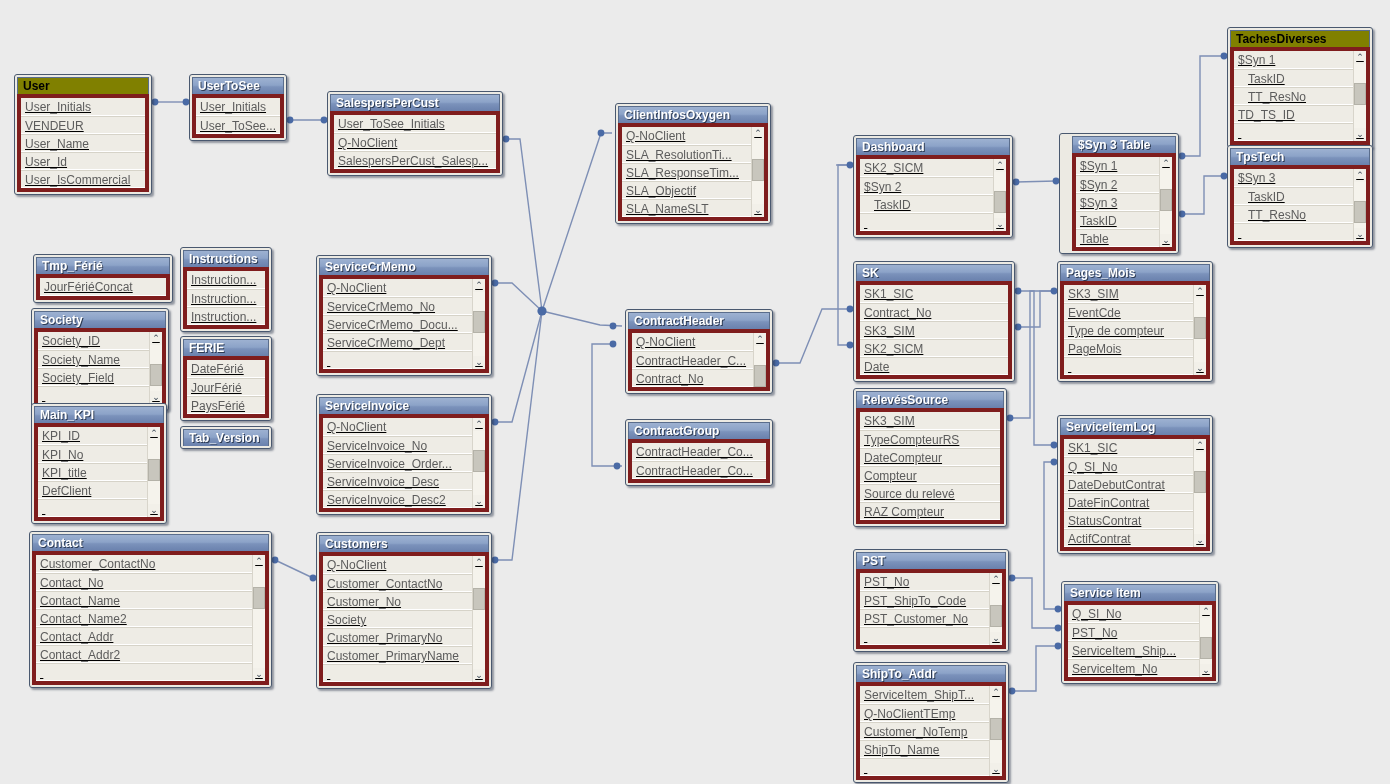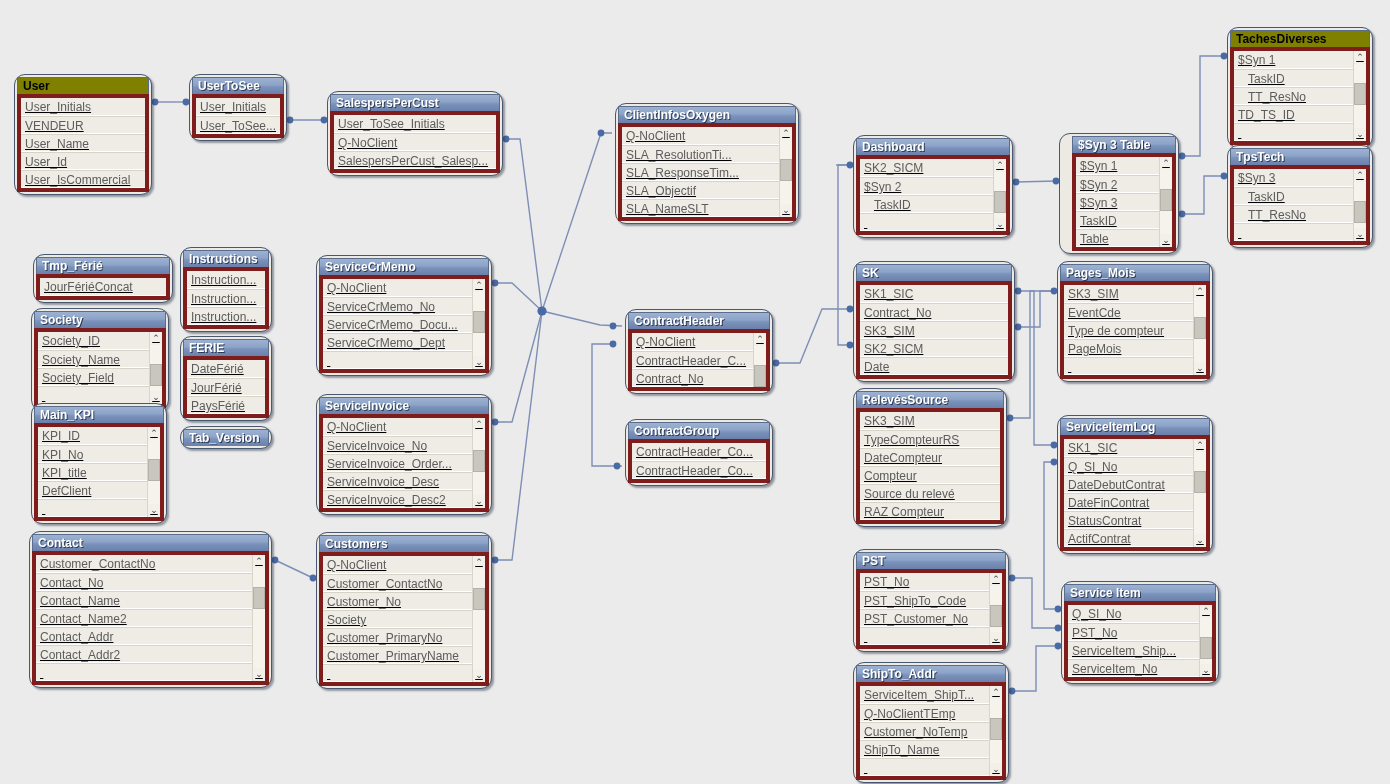--- a/index.html
+++ b/index.html
@@ -18,21 +18,21 @@
   #links {
     position: absolute;
     left: 0; top: 0;
     width: 1390px; height: 784px;
     pointer-events: none;
   }
   .tbl {
     position: absolute;
     background: #eceae3;
     border: 1px solid #49586f;
-    border-radius: 11px;
+    border-radius: 3px;
     box-shadow: 2px 2px 2px rgba(40,50,70,0.45);
     padding: 2px;
     z-index: 5;
   }
   .tbl-title {
     height: 17px;
     line-height: 17px;
     padding: 0 4px 0 5px;
     font-size: 12px;
     font-weight: bold;
@@ -202,21 +202,21 @@
     <div class="tbl" style="left: 327px; top: 91px; width: 176px;">
       <div class="tbl-title"><span>SalespersPerCust</span></div>
       <div class="fieldwrap">
         <div class="fields">
           <div class="fld">User_ToSee_Initials</div>
           <div class="fld">Q-NoClient</div>
           <div class="fld">SalespersPerCust_Salesp...</div>
         </div>
       </div>
     </div>
-    <div class="tbl" style="left: 615px; top: 103px; width: 184px;">
+    <div class="tbl" style="left: 615px; top: 103px; width: 156px;">
       <div class="tbl-title"><span>ClientInfosOxygen</span></div>
       <div class="fieldwrap">
         <div class="fields">
           <div class="fld">Q-NoClient</div>
           <div class="fld">SLA_ResolutionTi...</div>
           <div class="fld">SLA_ResponseTim...</div>
           <div class="fld">SLA_Objectif</div>
           <div class="fld">SLA_NameSLT</div>
         </div>
         <div class="sb">

